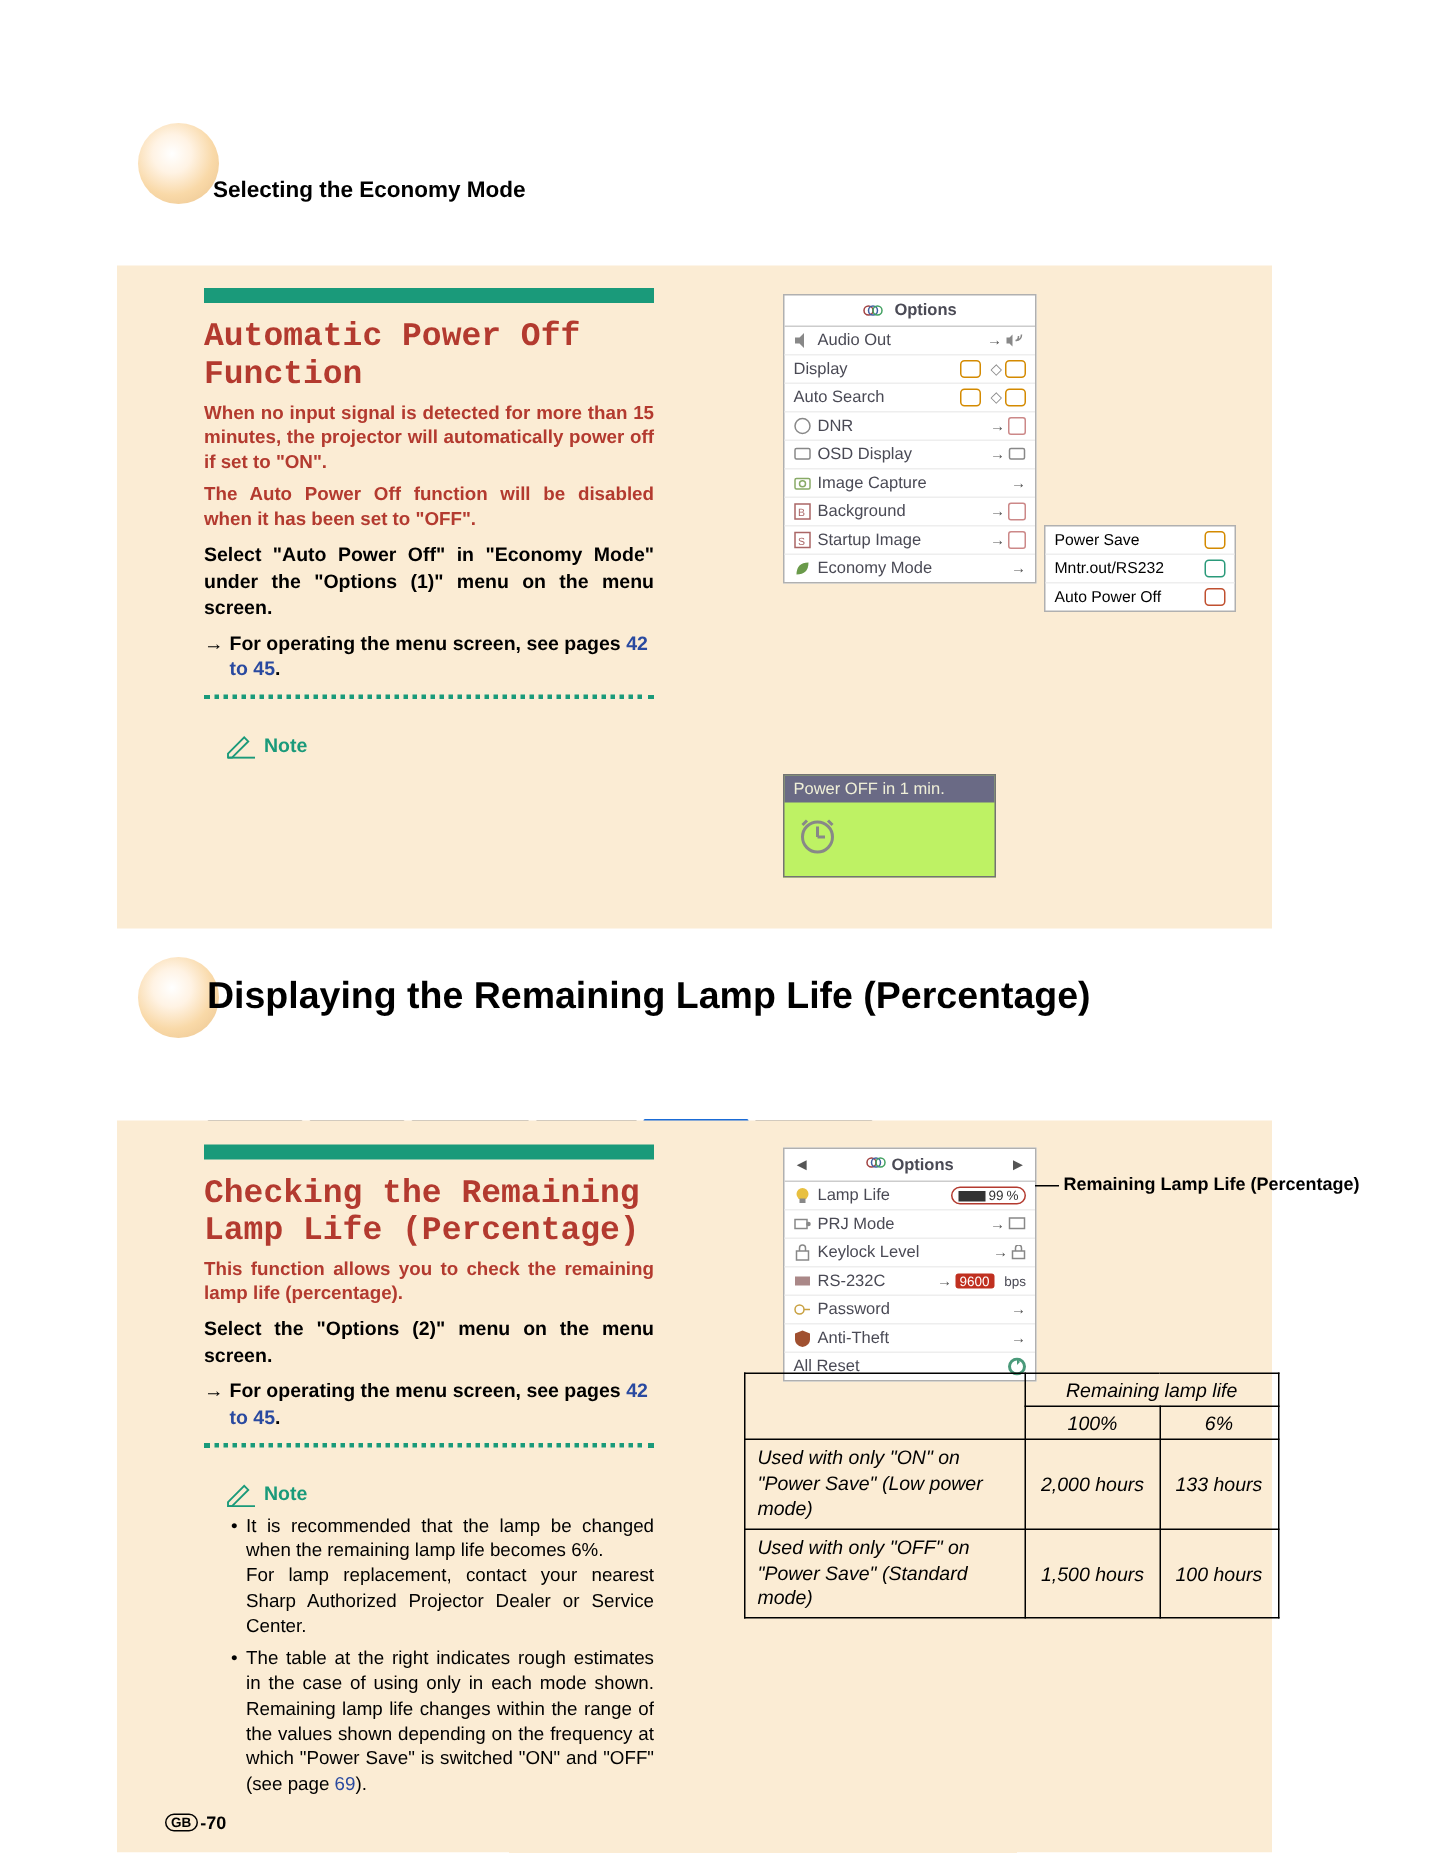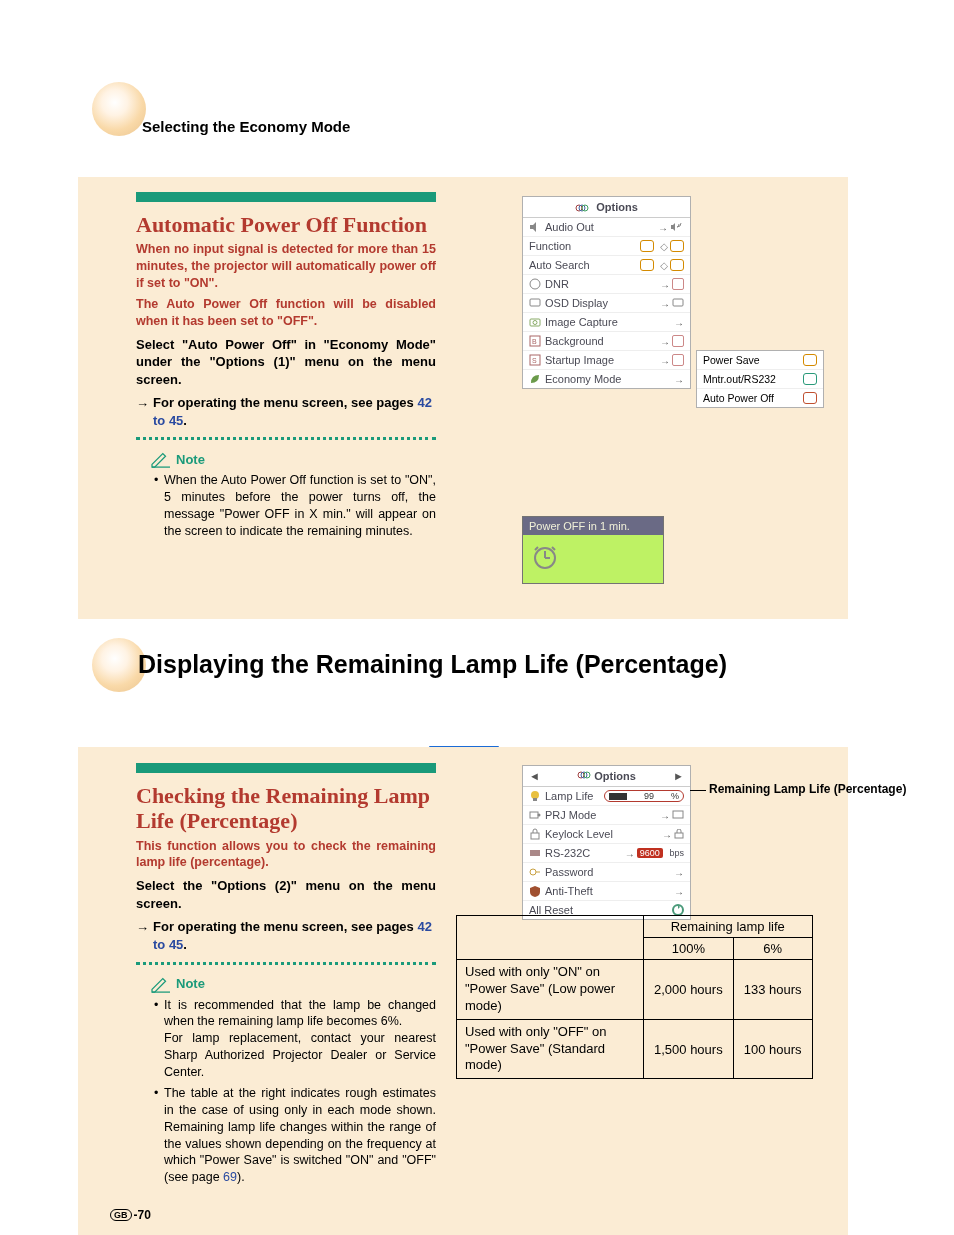--- a/index.html
+++ b/index.html
@@ -54,21 +54,21 @@
     width: 300px;
   }
   .sect-left-1 { top: 192px; }
   .sect-left-2 { top: 763px; }
   .green-bar {
     height: 10px;
     background: #1a9a7a;
     margin-bottom: 10px;
   }
   .sect-h1 {
-    font-family: Liberation Serif, serif;
+    font-family: Liberation Mono, monospace;
     font-weight: 900;
     font-size: 22px;
     color: #b33a2f;
     line-height: 1.15;
     margin: 0 0 4px 0;
   }
   .red-para {
     color: #b33a2f;
     font-size: 12.5px;
     font-weight: bold;
@@ -93,21 +93,21 @@
   .arrow-glyph { flex: 0 0 auto; }
   .link { color: #2a4aa0; }
   .dotted-sep {
     margin-top: 8px;
     border-top: 3px dotted #1a9a7a;
   }
   .note-head {
     display: flex;
     align-items: center;
     gap: 4px;
-    margin: 10px 0 4px 14px;
+    margin: 22px 0 4px 14px;
     color: #1a9a7a;
     font-weight: bold;
     font-size: 13px;
   }
   .pencil { width: 22px; height: 18px; }
   .bullet-list { margin: 2px 0 0 18px; padding: 0; list-style: none; }
   .bullet-list li {
     position: relative;
     font-size: 12.5px;
     line-height: 1.35;
@@ -243,21 +243,21 @@
   }
   .osd2 .osd-title { display:flex; align-items:center; justify-content:space-between; padding:4px 6px;}
   .lamp-capsule {
     border:1.5px solid #b33a2f;
     border-radius:8px;
     padding:0 4px;
     font-size:9px;
     color:#333;
     display:inline-flex;
     align-items:center;
-    gap:17px;
+    gap:2px;
   }
   .lamp-capsule .bar { width:18px; height:7px; background:#333; display:inline-block;}
   .bps-badge { background:#c03020;color:#fff;font-size:9px;padding:0 3px;border-radius:2px;}
   .osd2 .osd-row:last-child { border-bottom:none;}
 
   .callout-line {
     position:absolute;
     left: 690px;
     top: 790px;
     width: 16px;
@@ -269,24 +269,25 @@
     left: 709px;
     top: 782px;
     font-size:12px;
     font-weight:bold;
     line-height:1.3;
   }
 
   
   .lamp-table {
     position:absolute;
-    left: 456px;
+    left: 496px;
     top: 915px;
     border-collapse: collapse;
     font-size: 13px;
+    font-style: italic;
   }
   .lamp-table td, .lamp-table th {
     border:1px solid #000;
     padding: 3px 10px;
     text-align:center;
     vertical-align: middle;
   }
   .lamp-table .desc { text-align:left; padding:4px 8px; line-height:1.3; width:170px;}
   .lamp-table th { font-weight:normal;}
   .lamp-table .hdr-blank { border-top:1px solid #000; border-left:1px solid #000;}
@@ -332,23 +333,20 @@
       </span>
     </div>
     <div class="dotted-sep"></div>
     <div class="note-head">
       <svg class="pencil" viewBox="0 0 24 20">
         <path d="M2 16 L14 4 L17 7 L5 19 L2 19 Z" fill="none" stroke="#1a9a7a" stroke-width="1.4"></path>
         <path d="M2 19 L22 19" stroke="#1a9a7a" stroke-width="1.4"></path>
       </svg>
       <span>Note</span>
     </div>
-    <ul class="bullet-list">
-      <li>When the Auto Power Off function is set to "ON", 5 minutes before the power turns off, the message "Power OFF in X min." will appear on the screen to indicate the remaining minutes.</li>
-    </ul>
   </div>
 
   <div class="osd1">
     <div class="osd-title">
       <svg class="rings" width="14" height="10" viewBox="0 0 14 10">
           <circle cx="4" cy="5" r="3" fill="none" stroke="#a04040"></circle>
           <circle cx="7" cy="5" r="3" fill="none" stroke="#4060a0"></circle>
           <circle cx="10" cy="5" r="3" fill="none" stroke="#40a060"></circle>
         </svg>
       <span>Options</span>
@@ -363,21 +361,21 @@
         <span class="rt">
           <span class="arrow-r">→</span>
           <svg width="14" height="10">
             <path d="M1 3h2l2-2v8l-2-2H1z" fill="#888"></path>
             <path d="M7 5 Q9 5 9 2 M7 5 Q11 5 11 1" stroke="#888" fill="none"></path>
           </svg>
         </span>
       </div>
     <div class="osd-row">
         <span class="lbl">
-          <span>Function</span>
+          <span>Display</span>
         </span>
         <span class="rt"><span class="pill-o pill-on"></span>&nbsp;<span style="color:#888">◇</span><span class="pill-o"></span></span>
       </div>
     <div class="osd-row">
         <span class="lbl">
           <span>Auto Search</span>
         </span>
         <span class="rt"><span class="pill-o pill-on"></span>&nbsp;<span style="color:#888">◇</span><span class="pill-o"></span></span>
       </div>
     <div class="osd-row">

